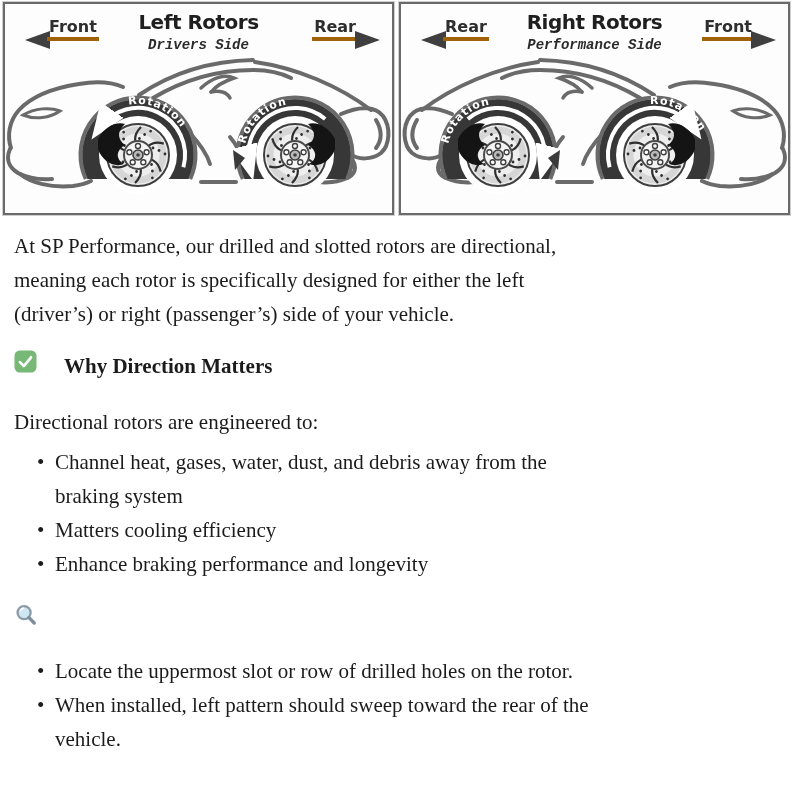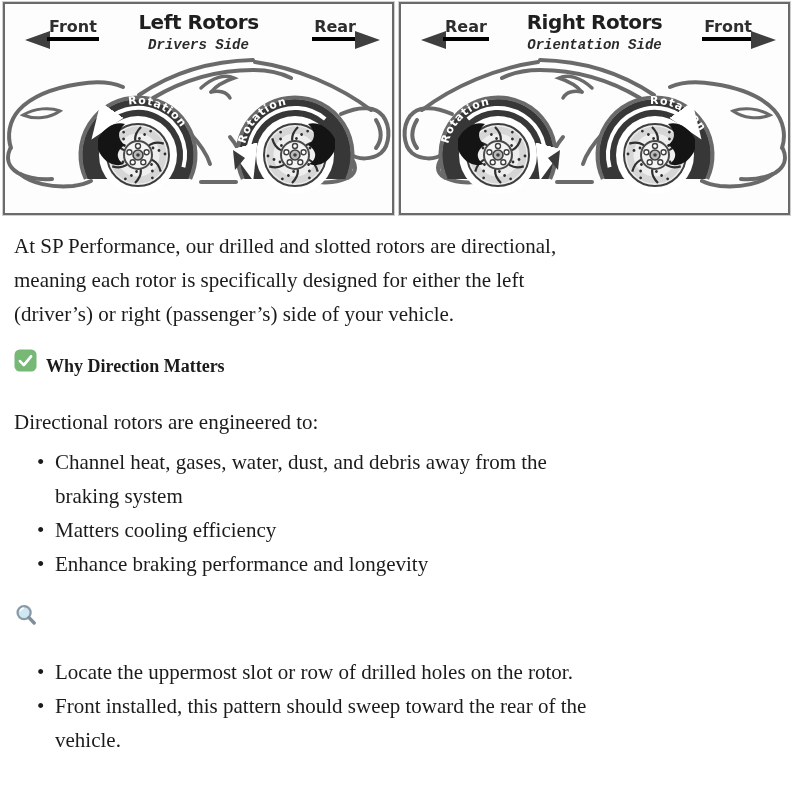--- a/index.html
+++ b/index.html
@@ -22,35 +22,35 @@
   .hdr-sub{
     position:absolute;top:33px;left:0;width:100%;text-align:center;
     font-family:Liberation Mono, monospace;
     font-weight:bold;font-style:italic;font-size:14px;color:#2a2a2a;
   }
   .dir{
     position:absolute;top:13px;display:flex;align-items:flex-end;
     font-family:"DejaVu Sans","Liberation Sans",sans-serif;
     font-weight:bold;font-size:16px;color:#2e2e2e;
   }
-  .dir .lbl{border-bottom:4px solid #000000;padding:0 2px 1px 2px;}
+  .dir .lbl{border-bottom:4px solid #a16207;padding:0 2px 1px 2px;}
   .tri{width:0;height:0;border-top:9px solid transparent;border-bottom:9px solid transparent;margin-bottom:-8px;}
   .tri-l{border-right:25px solid #3f3f3f;margin-right:-3px;}
   .tri-r{border-left:25px solid #3f3f3f;margin-left:-3px;}
   .dir-left{left:20px;}
   .dir-right{right:12px;}
   .car-svg{position:absolute;left:0;bottom:3px;width:387px;height:160px;}
   .rot-text{
     font-family:"DejaVu Sans","Liberation Sans",sans-serif;
     font-size:11px;font-weight:bold;fill:#ffffff;letter-spacing:1px;
   }
   
   .content{padding:12px 28px 0 14px;font-size:21px;line-height:34px;}
   .ml{white-space:pre-line;}
-  .sec-h{display:flex;align-items:center;gap:9px;font-size:18px;margin:18px 0 0 0;text-align:center;}
+  .sec-h{display:flex;align-items:center;gap:27px;font-size:21px;margin:18px 0 0 0;text-align:center;}
   .sec-h.bold{font-weight:bold;}
   .sec-h .ico{flex:0 0 auto;display:inline-block;}
   .lead{margin-top:22px;}
   ul.blist{list-style:none;margin:6px 0 0 0;padding:0 0 0 41px;}
   ul.blist2{margin-top:16px;}
   ul.blist li{position:relative;}
   ul.blist li::before{content:"\2022";position:absolute;left:-18px;top:0;color:#1b1b1b;}
 </style>
 </head>
 <body>
@@ -179,21 +179,21 @@
       <text class="rot-text"><textPath href="#tpL-rear" startOffset="4">Rotation</textPath></text>
     </svg>
   </div>
 
   <div class="panel">
     <div class="dir dir-left">
       <span class="tri tri-l"></span>
       <span class="lbl">Rear</span>
     </div>
     <div class="hdr-title">Right Rotors</div>
-    <div class="hdr-sub">Orientation Side</div>
+    <div class="hdr-sub">Performance Side</div>
     <div class="dir dir-right">
       <span class="lbl">Front</span>
       <span class="tri tri-r"></span>
     </div>
     <svg class="car-svg" viewBox="0 0 387 160">
       <use href="#carbody" transform="translate(387,0) scale(-1,1)"></use>
       <text class="rot-text"><textPath href="#tpR-front" startOffset="4">Rotation</textPath></text>
       <text class="rot-text"><textPath href="#tpR-rear" startOffset="4">Rotation</textPath></text>
     </svg>
   </div>
@@ -230,17 +230,17 @@
       <svg width="25" height="25" viewBox="0 0 26 26">
         <circle cx="10.5" cy="10" r="6.8" fill="#cfe6f3" stroke="#8a9aa6" stroke-width="2.4"></circle>
         <path d="M6.6 8 A 5 5 0 0 1 9.5 5.4" fill="none" stroke="#ffffff" stroke-width="1.8" stroke-linecap="round"></path>
         <line x1="15.6" y1="15.2" x2="21" y2="20.8" stroke="#7d8f9b" stroke-width="3.6" stroke-linecap="round"></line>
       </svg>
     </span>
   </div>
 
   <ul class="blist blist2">
     <li class="ml">Locate the uppermost slot or row of drilled holes on the rotor.</li>
-    <li class="ml">Front installed, this pattern should sweep toward the rear of the
+    <li class="ml">When installed, left pattern should sweep toward the rear of the
 vehicle.</li>
   </ul>
 
 </div>
 
 </body></html>

